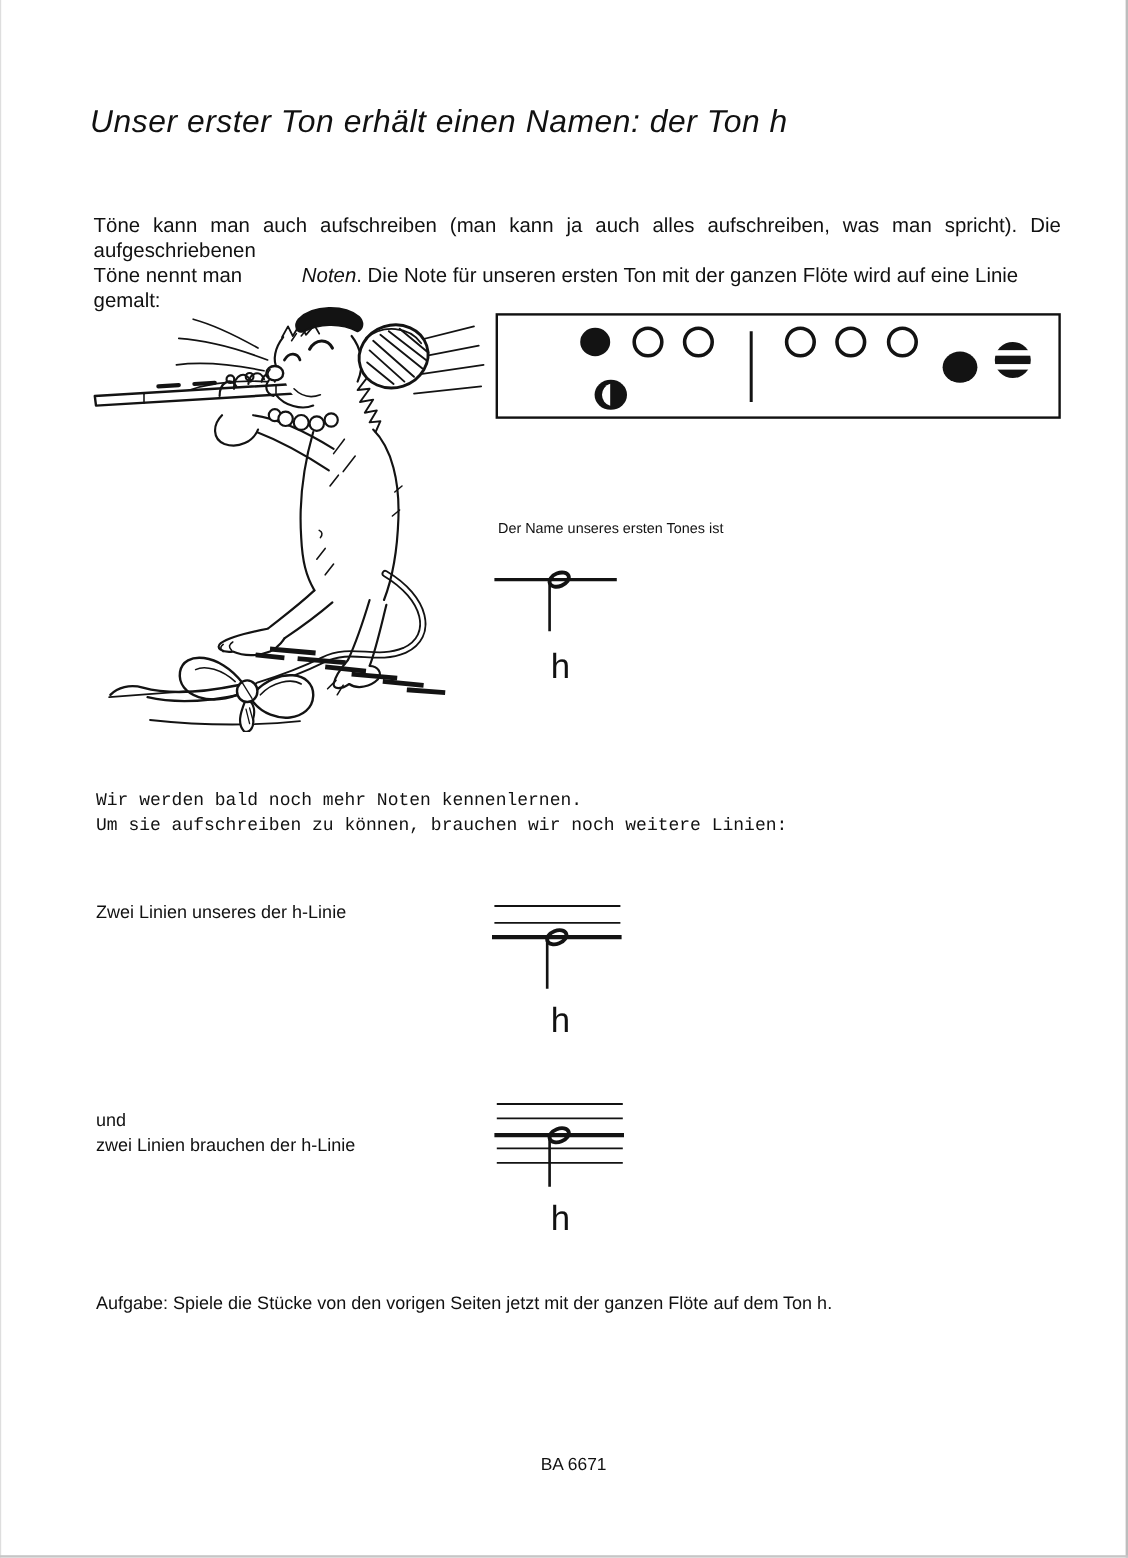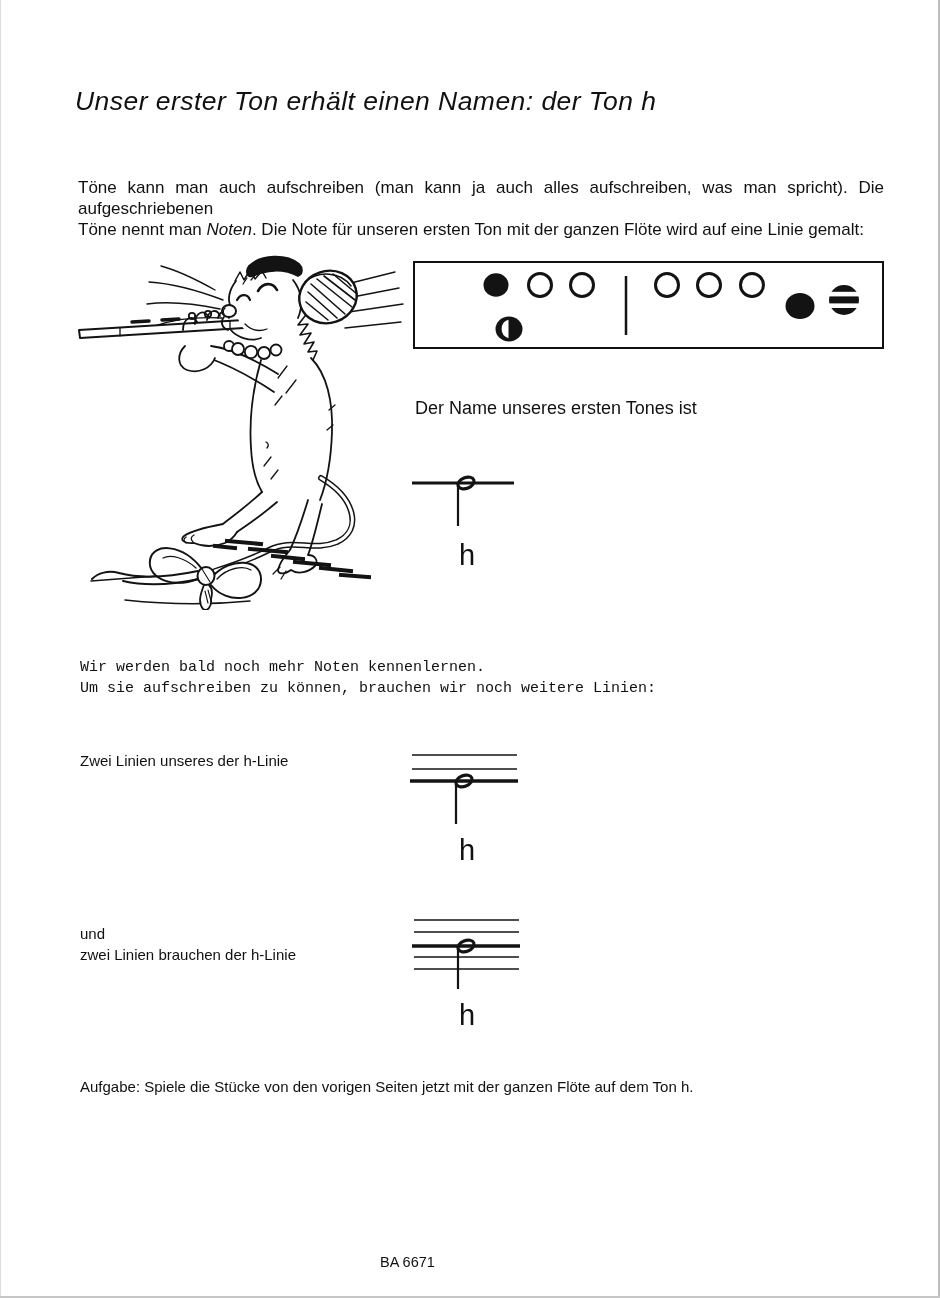--- a/index.html
+++ b/index.html
@@ -3,34 +3,34 @@
 <meta charset="utf-8">
 <style>
   html,body{margin:0;padding:0;}
   body{width:940px;height:1298px;position:relative;background:#ffffff;
        font-family:"Liberation Sans","DejaVu Sans",sans-serif;color:#111;
        overflow:hidden;}
   .abs{position:absolute;}
   .page-title{left:75px;top:86px;font-size:26.5px;letter-spacing:.45px;white-space:nowrap;font-style:italic;}
   .intro{left:78px;top:177px;width:806px;font-size:17px;line-height:21px;}
   .intro-l1{text-align:justify;text-align-last:justify;white-space:normal;}
-  .caption{left:415px;top:398px;font-size:18px;white-space:nowrap;}
+  .caption{left:415px;top:433px;font-size:12px;white-space:nowrap;}
   .more-notes{left:80px;top:657px;font-size:15px;line-height:21px;font-family:Liberation Mono, monospace;}
   .above-label{left:80px;top:752px;font-size:15px;white-space:nowrap;}
   .below-label{left:80px;top:923px;font-size:15px;line-height:21px;}
   .task{left:80px;top:1078px;font-size:15px;white-space:nowrap;}
-  .footer{left:380px;top:1254px;width:196px;text-align:left;font-size:14.5px;}
+  .footer{left:380px;top:1213px;width:196px;text-align:center;font-size:14.5px;}
   .chart-box{left:413px;top:261px;width:471px;height:88px;border:2.5px solid #111;box-sizing:border-box;}
   .chart-box svg{position:absolute;left:-2px;top:-2px;}
   .staff-block{width:132px;}
   .staff-label{width:124px;text-align:center;font-size:29px;line-height:30px;}
   .edge-left{left:0;top:0;width:1px;height:100%;background:#dedede;}
   .edge-right{right:0;top:0;width:2px;height:100%;background:#bdbdbd;}
   .edge-bottom{left:0;bottom:0;width:100%;height:2px;background:#c6c6c6;}
-  i{font-style:italic;}
+  i{font-style:italic;margin-left:45px;}
 </style>
 </head>
 <body>
 
 <div class="abs page-title">Unser erster Ton erhält einen Namen: der Ton h</div>
 
 <div class="abs intro">
   <div class="intro-l1">Töne kann man auch aufschreiben (man kann ja auch alles aufschreiben, was man spricht). Die aufgeschriebenen</div>
   <div><span>Töne nennt man </span><i>Noten</i><span>. Die Note für unseren ersten Ton mit der ganzen Flöte wird auf eine Linie gemalt:</span></div>
 </div>

